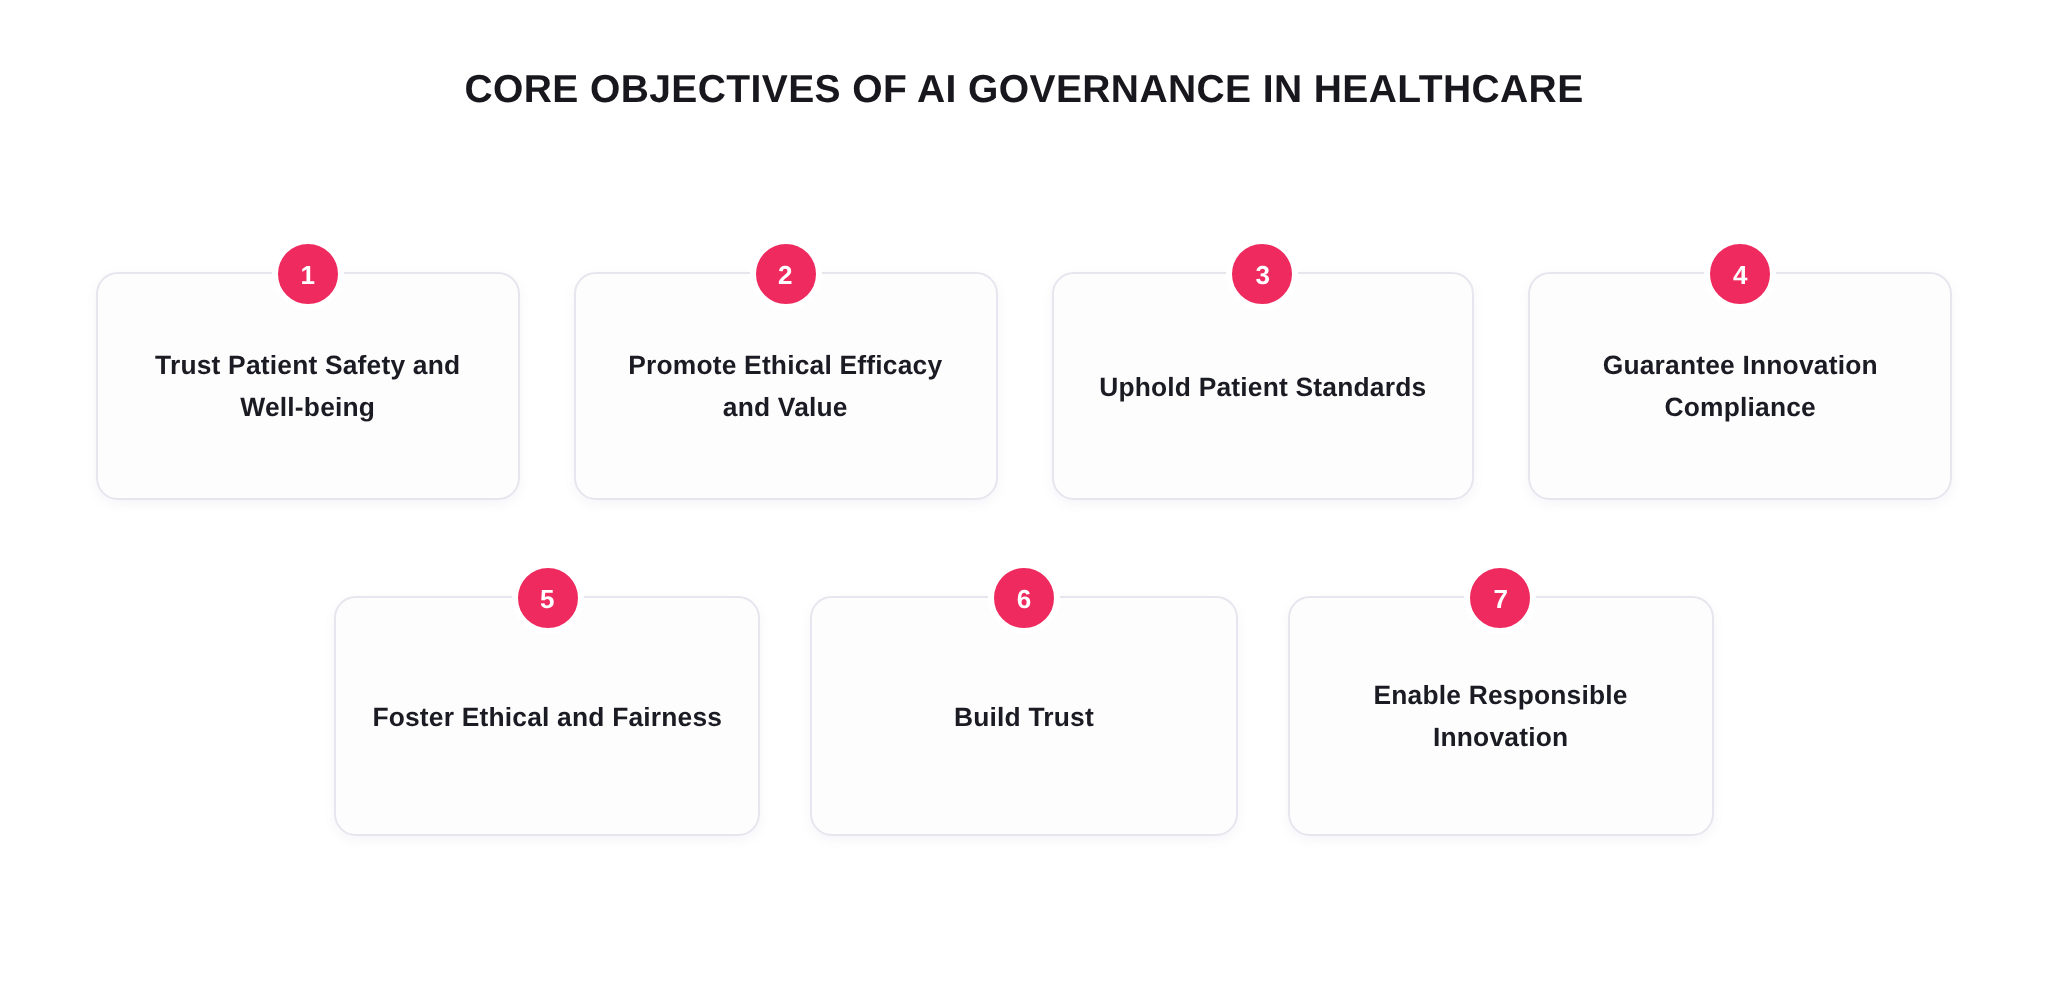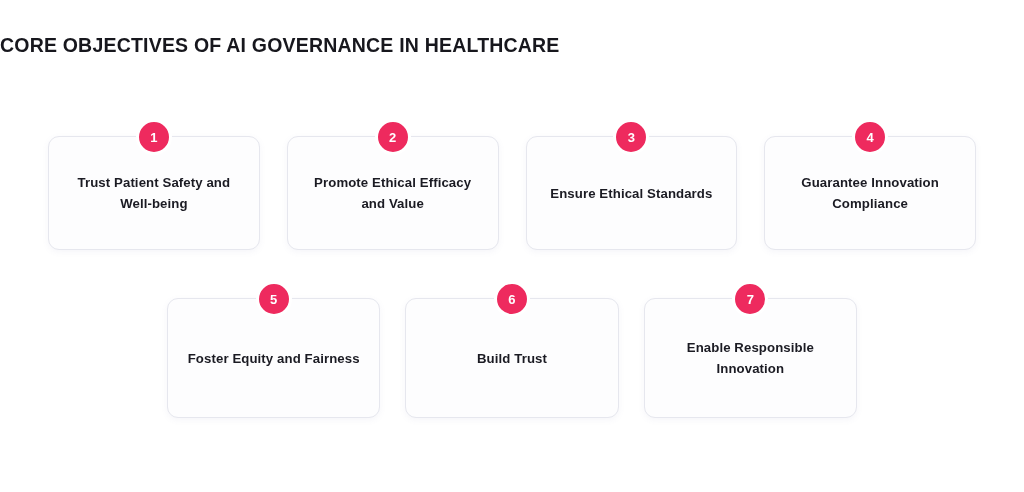--- a/index.html
+++ b/index.html
@@ -19,21 +19,21 @@
     position: absolute;
     inset: 0;
   }
 
   
   .title {
     position: absolute;
     left: 0;
     top: 34px;
     width: 1024px;
-    text-align: left;
+    text-align: center;
     font-size: 19.5px;
     font-weight: bold;
     letter-spacing: 0.2px;
     color: #17171d;
     text-transform: uppercase;
     white-space: nowrap;
   }
 
   
   .row {
@@ -126,39 +126,39 @@
 
     <div class="card-wrap">
       <div class="card">
         <div class="card-label">Promote Ethical Efficacy and Value</div>
       </div>
       <div class="badge">2</div>
     </div>
 
     <div class="card-wrap">
       <div class="card">
-        <div class="card-label">Ensure Ethical Standards</div>
+        <div class="card-label">Uphold Patient Standards</div>
       </div>
       <div class="badge">3</div>
     </div>
 
     <div class="card-wrap">
       <div class="card">
         <div class="card-label">Guarantee Innovation Compliance</div>
       </div>
       <div class="badge">4</div>
     </div>
 
   </div>
 
   <div class="row row-bottom">
 
     <div class="card-wrap">
       <div class="card">
-        <div class="card-label">Foster Equity and Fairness</div>
+        <div class="card-label">Foster Ethical and Fairness</div>
       </div>
       <div class="badge">5</div>
     </div>
 
     <div class="card-wrap">
       <div class="card">
         <div class="card-label">Build Trust</div>
       </div>
       <div class="badge">6</div>
     </div>

